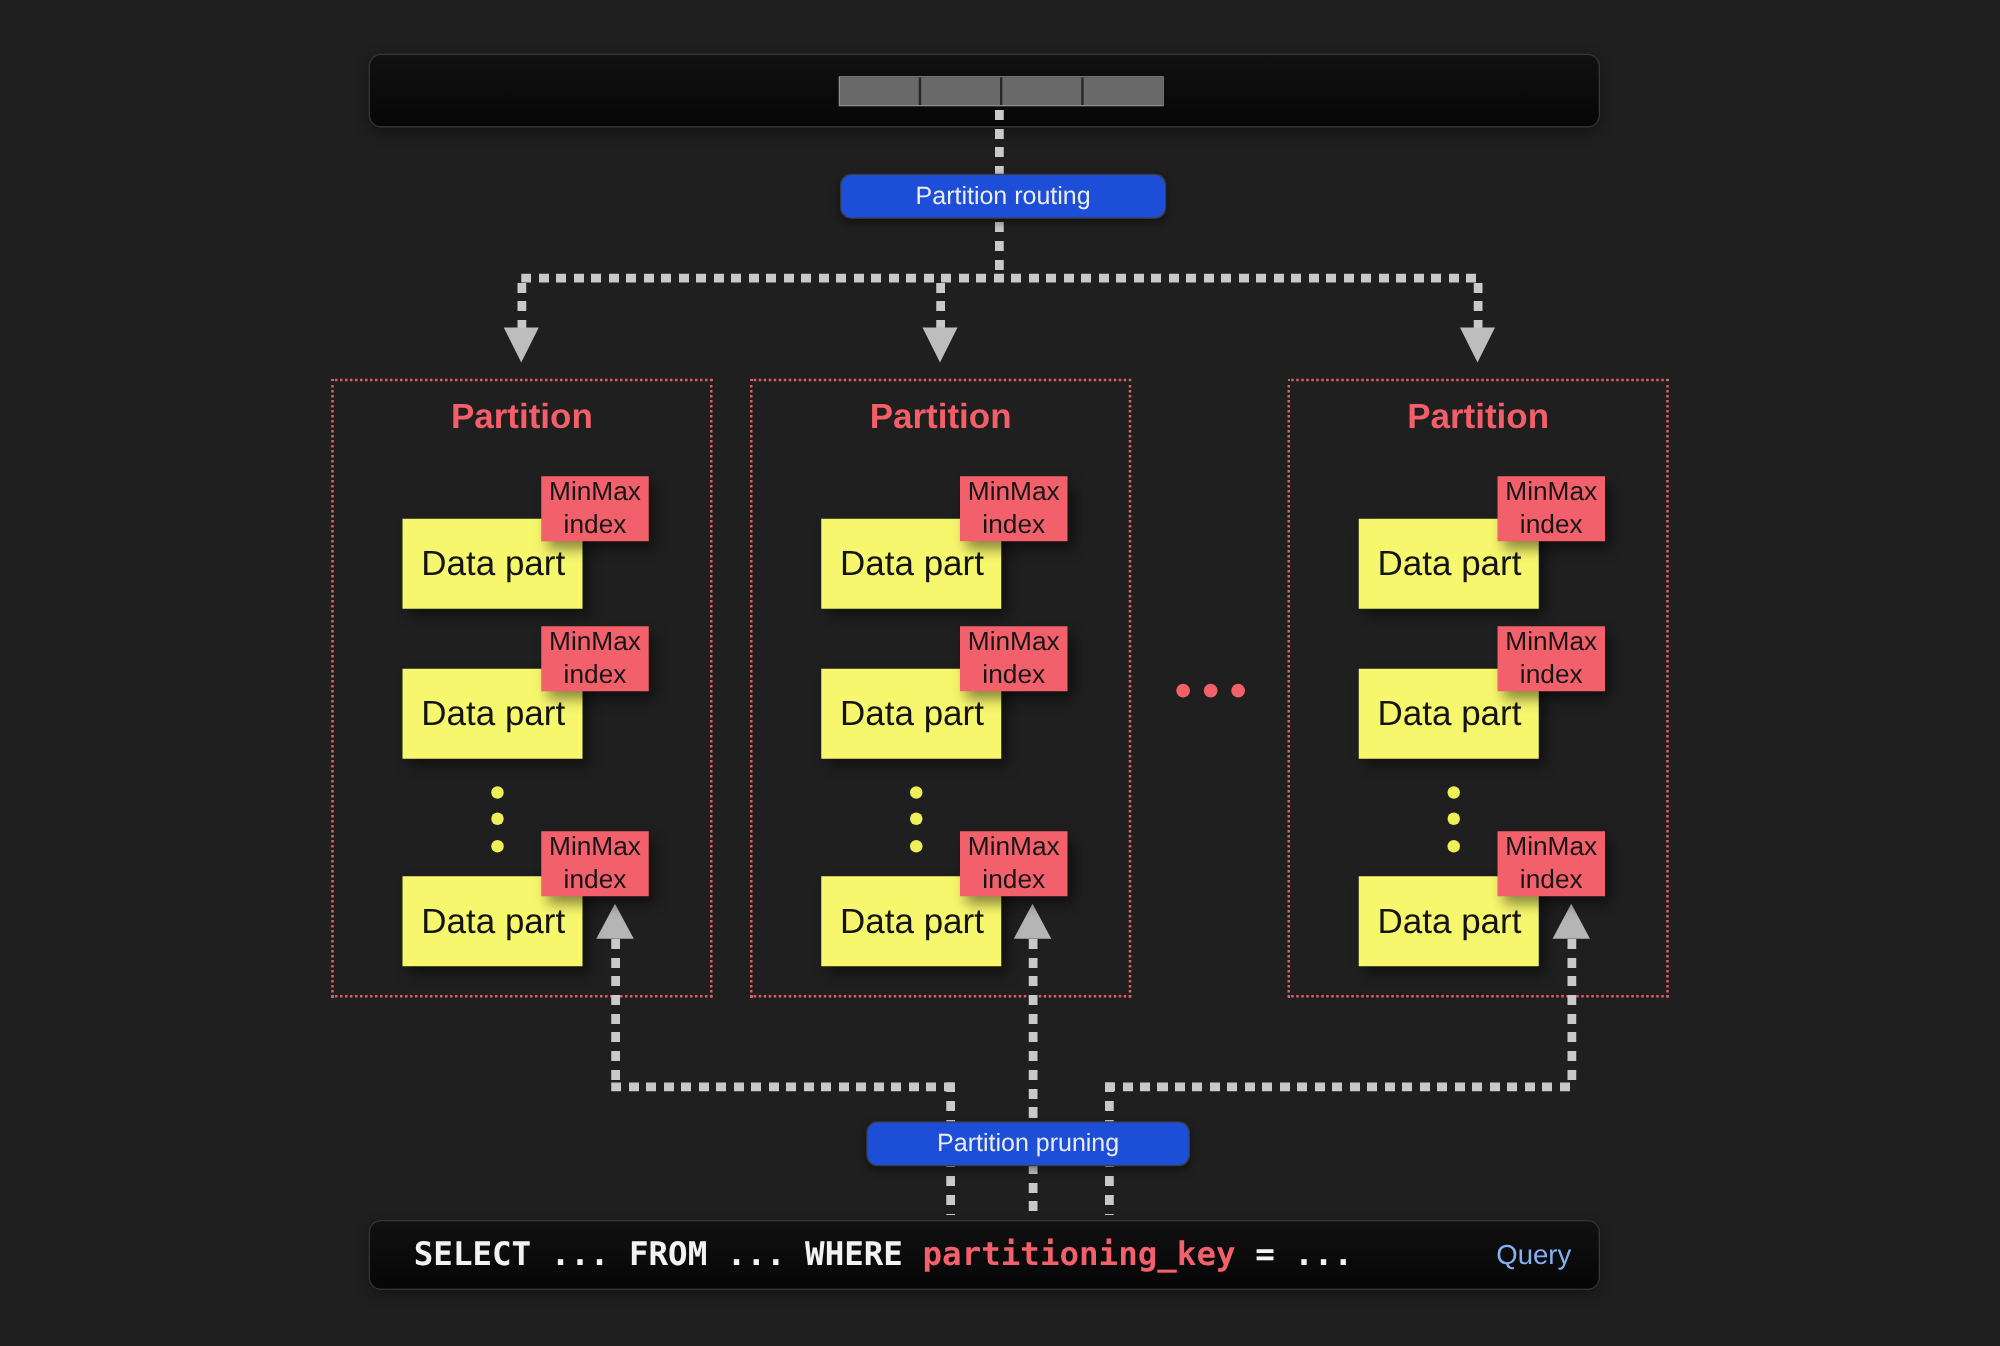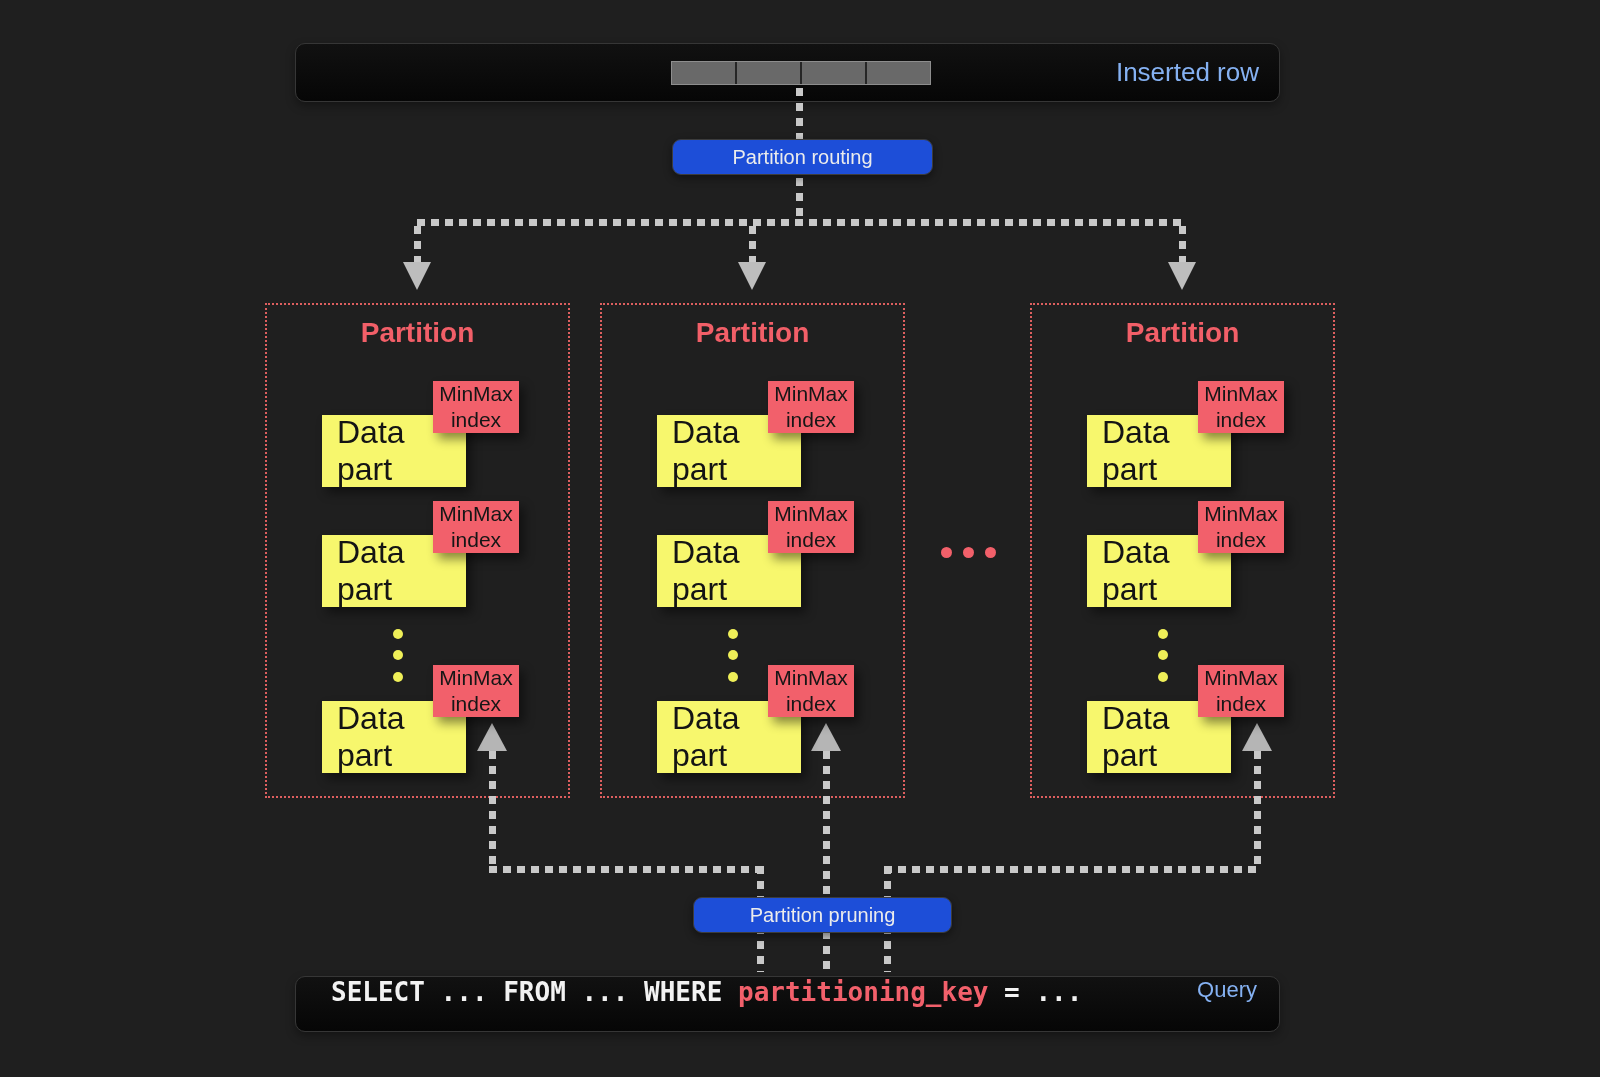--- a/index.html
+++ b/index.html
@@ -10,21 +10,21 @@
   }
 
   
   .bar {
     position:absolute; left:295px; width:985px; box-sizing:border-box;
     background:linear-gradient(180deg,#111111,#060606);
     border:1px solid #363636; border-radius:10px;
     box-shadow:0 4px 10px rgba(0,0,0,.35);
   }
   #top-bar { top:43px; height:59px; }
-  #query-bar { top:976px; height:56px; display:flex; align-items:flex-start; padding:0 22px; }
+  #query-bar { top:976px; height:56px; display:flex; align-items:center; padding:0 22px; }
 
   .segments {
     position:absolute; left:375px; top:17px; width:260px; height:24px;
     display:flex; background:#242424; border:1px solid #8e8e8e; box-sizing:border-box;
   }
   .seg { flex:1; background:#696969; border-right:2px solid #262626; }
   .seg:last-child { border-right:none; }
 
   .blue-label {
     position:absolute; right:20px; top:0; height:100%;
@@ -59,21 +59,21 @@
     position:absolute; top:303px; width:305px; height:495px;
     border:2px dotted #dd5f5f; box-sizing:border-box;
   }
   #partition-1 { left:265px; }
   #partition-2 { left:600px; }
   #partition-3 { left:1030px; }
   .ptitle { margin-top:12px; text-align:center; color:#f25f68; font-size:28px; font-weight:700; }
 
   .part-box {
     position:absolute; left:55px; width:144px; height:72px; box-sizing:border-box;
-    background:#f7f76d; color:#141414; font-size:32px;
+    background:#f7f76d; color:#141414; font-size:28px;
     display:flex; align-items:center; padding-left:15px;
     box-shadow:5px 6px 10px rgba(0,0,0,.45); z-index:1;
   }
   .part-box.r1 { top:110px; } .part-box.r2 { top:230px; } .part-box.r3 { top:396px; }
 
   .tag {
     position:absolute; left:166px; width:86px; height:52px; box-sizing:border-box;
     background:#f2606b; color:#161616; font-size:21px; line-height:1.22;
     display:flex; align-items:center; justify-content:center; text-align:center;
     box-shadow:5px 6px 10px rgba(0,0,0,.45); z-index:2;
@@ -99,21 +99,20 @@
 
 <div class="stage">
 
   <div class="bar" id="top-bar">
     <div class="segments">
       <div class="seg"></div>
       <div class="seg"></div>
       <div class="seg"></div>
       <div class="seg"></div>
     </div>
-    <div class="blue-label">Inserted row</div>
   </div>
 
   <div class="vdash" style="left:796px; top:88px; height:131px;"></div>
   <div class="pill" id="routing-pill">Partition routing</div>
 
   <div class="hdash" style="left:417px; top:219px; width:765px;"></div>
   <div class="vdash" style="left:414px; top:226px; height:38px;"></div>
   <div class="vdash" style="left:749px; top:226px; height:38px;"></div>
   <div class="vdash" style="left:1179px; top:226px; height:38px;"></div>
   <div class="arrow-down" style="left:403px; top:262px;"></div>

